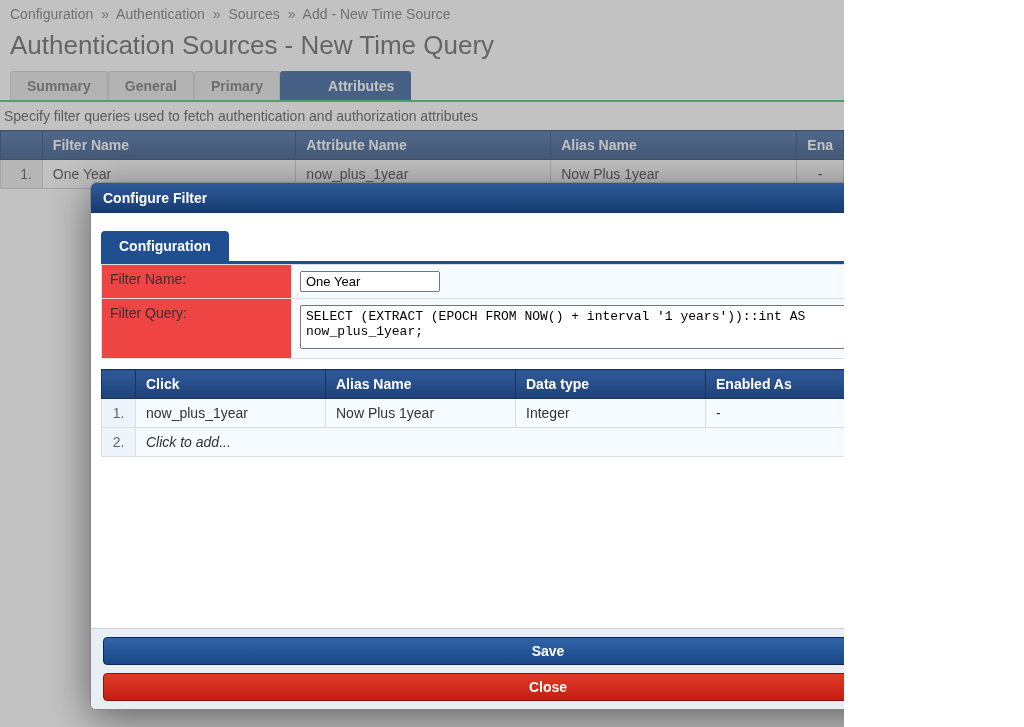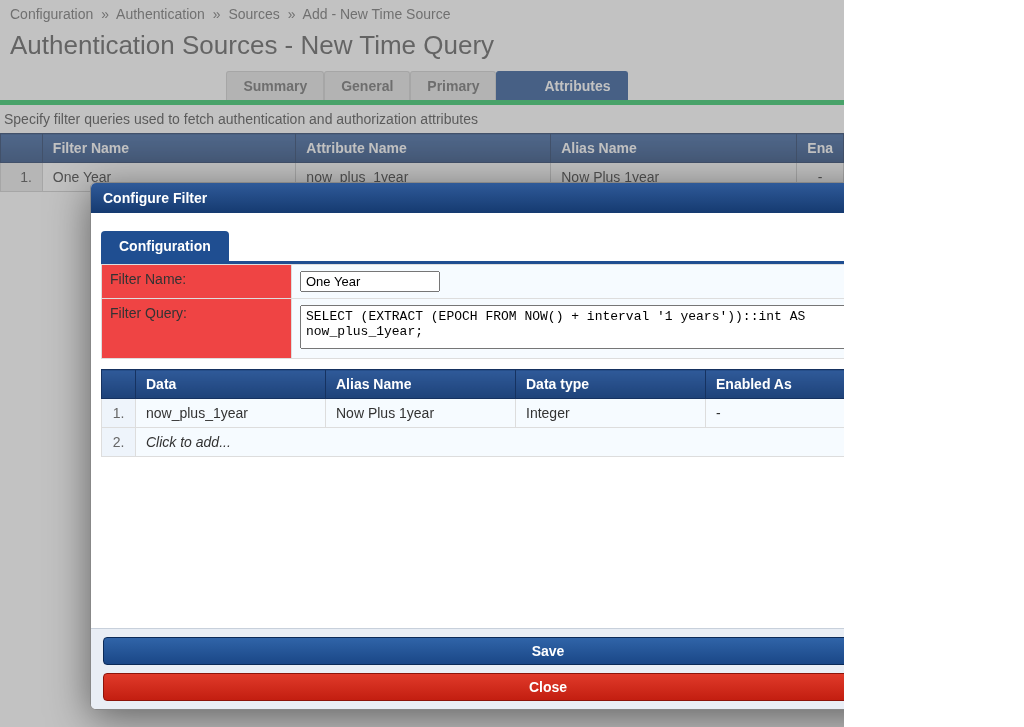--- a/index.html
+++ b/index.html
@@ -9,21 +9,21 @@
 
   
   .breadcrumb { padding:6px 10px 2px; font-size:14px; color:#6b6b6b; }
   .breadcrumb a { color:#6b6b6b; text-decoration:none; }
   .breadcrumb .sep { margin:0 4px; }
 
   
   .page-title { font-size:26px; color:#555; padding:6px 10px 10px; margin:0; font-weight:normal; }
 
   
-  .tabbar { display:flex; gap:0; padding-left:10px; border-bottom:5px solid #22c55e;justify-content:center; }
+  .tabbar { display:flex; gap:0; padding-left:10px; border-bottom:2px solid #22c55e; }
   .tab { background:#e4e4e4; color:#666; padding:6px 16px; font-size:14px; font-weight:bold; border-radius:3px 3px 0 0; border:1px solid #ccc; border-bottom:none; cursor:pointer; }
   .tab.active { background:#1f4e91; color:#fff; border-color:#1f4e91;padding-left:47px; }
 
   
   .desc { padding:6px 8px 6px 4px; font-size:14px; color:#444; }
 
   
   table.outer { width:100%; border-collapse:collapse; font-size:14px; }
   table.outer th { background:#274f8a; background:linear-gradient(#2f5a99,#1e4279); color:#fff; text-align:left; padding:6px 10px; font-weight:bold; border:1px solid #163260; }
   table.outer td { background:#fff; padding:6px 10px; border:1px solid #ccc; color:#333; }
@@ -136,21 +136,21 @@
             <textarea class="query" style="">SELECT (EXTRACT (EPOCH FROM NOW() + interval '1 years'))::int AS now_plus_1year;</textarea>
           </td>
         </tr>
       </tbody>
         </table>
 
       <table class="attrs">
         <thead>
           <tr>
             <th style="width:34px"></th>
-            <th style="width:190px">Data</th>
+            <th style="width:190px">Click</th>
             <th style="width:190px">Alias Name</th>
             <th style="width:190px">Data type</th>
             <th>Enabled As</th>
             <th style="width:30px"></th>
           </tr>
         </thead>
         <tbody>
           <tr>
             <td class="rownum">1.</td>
             <td>now_plus_1year</td>

